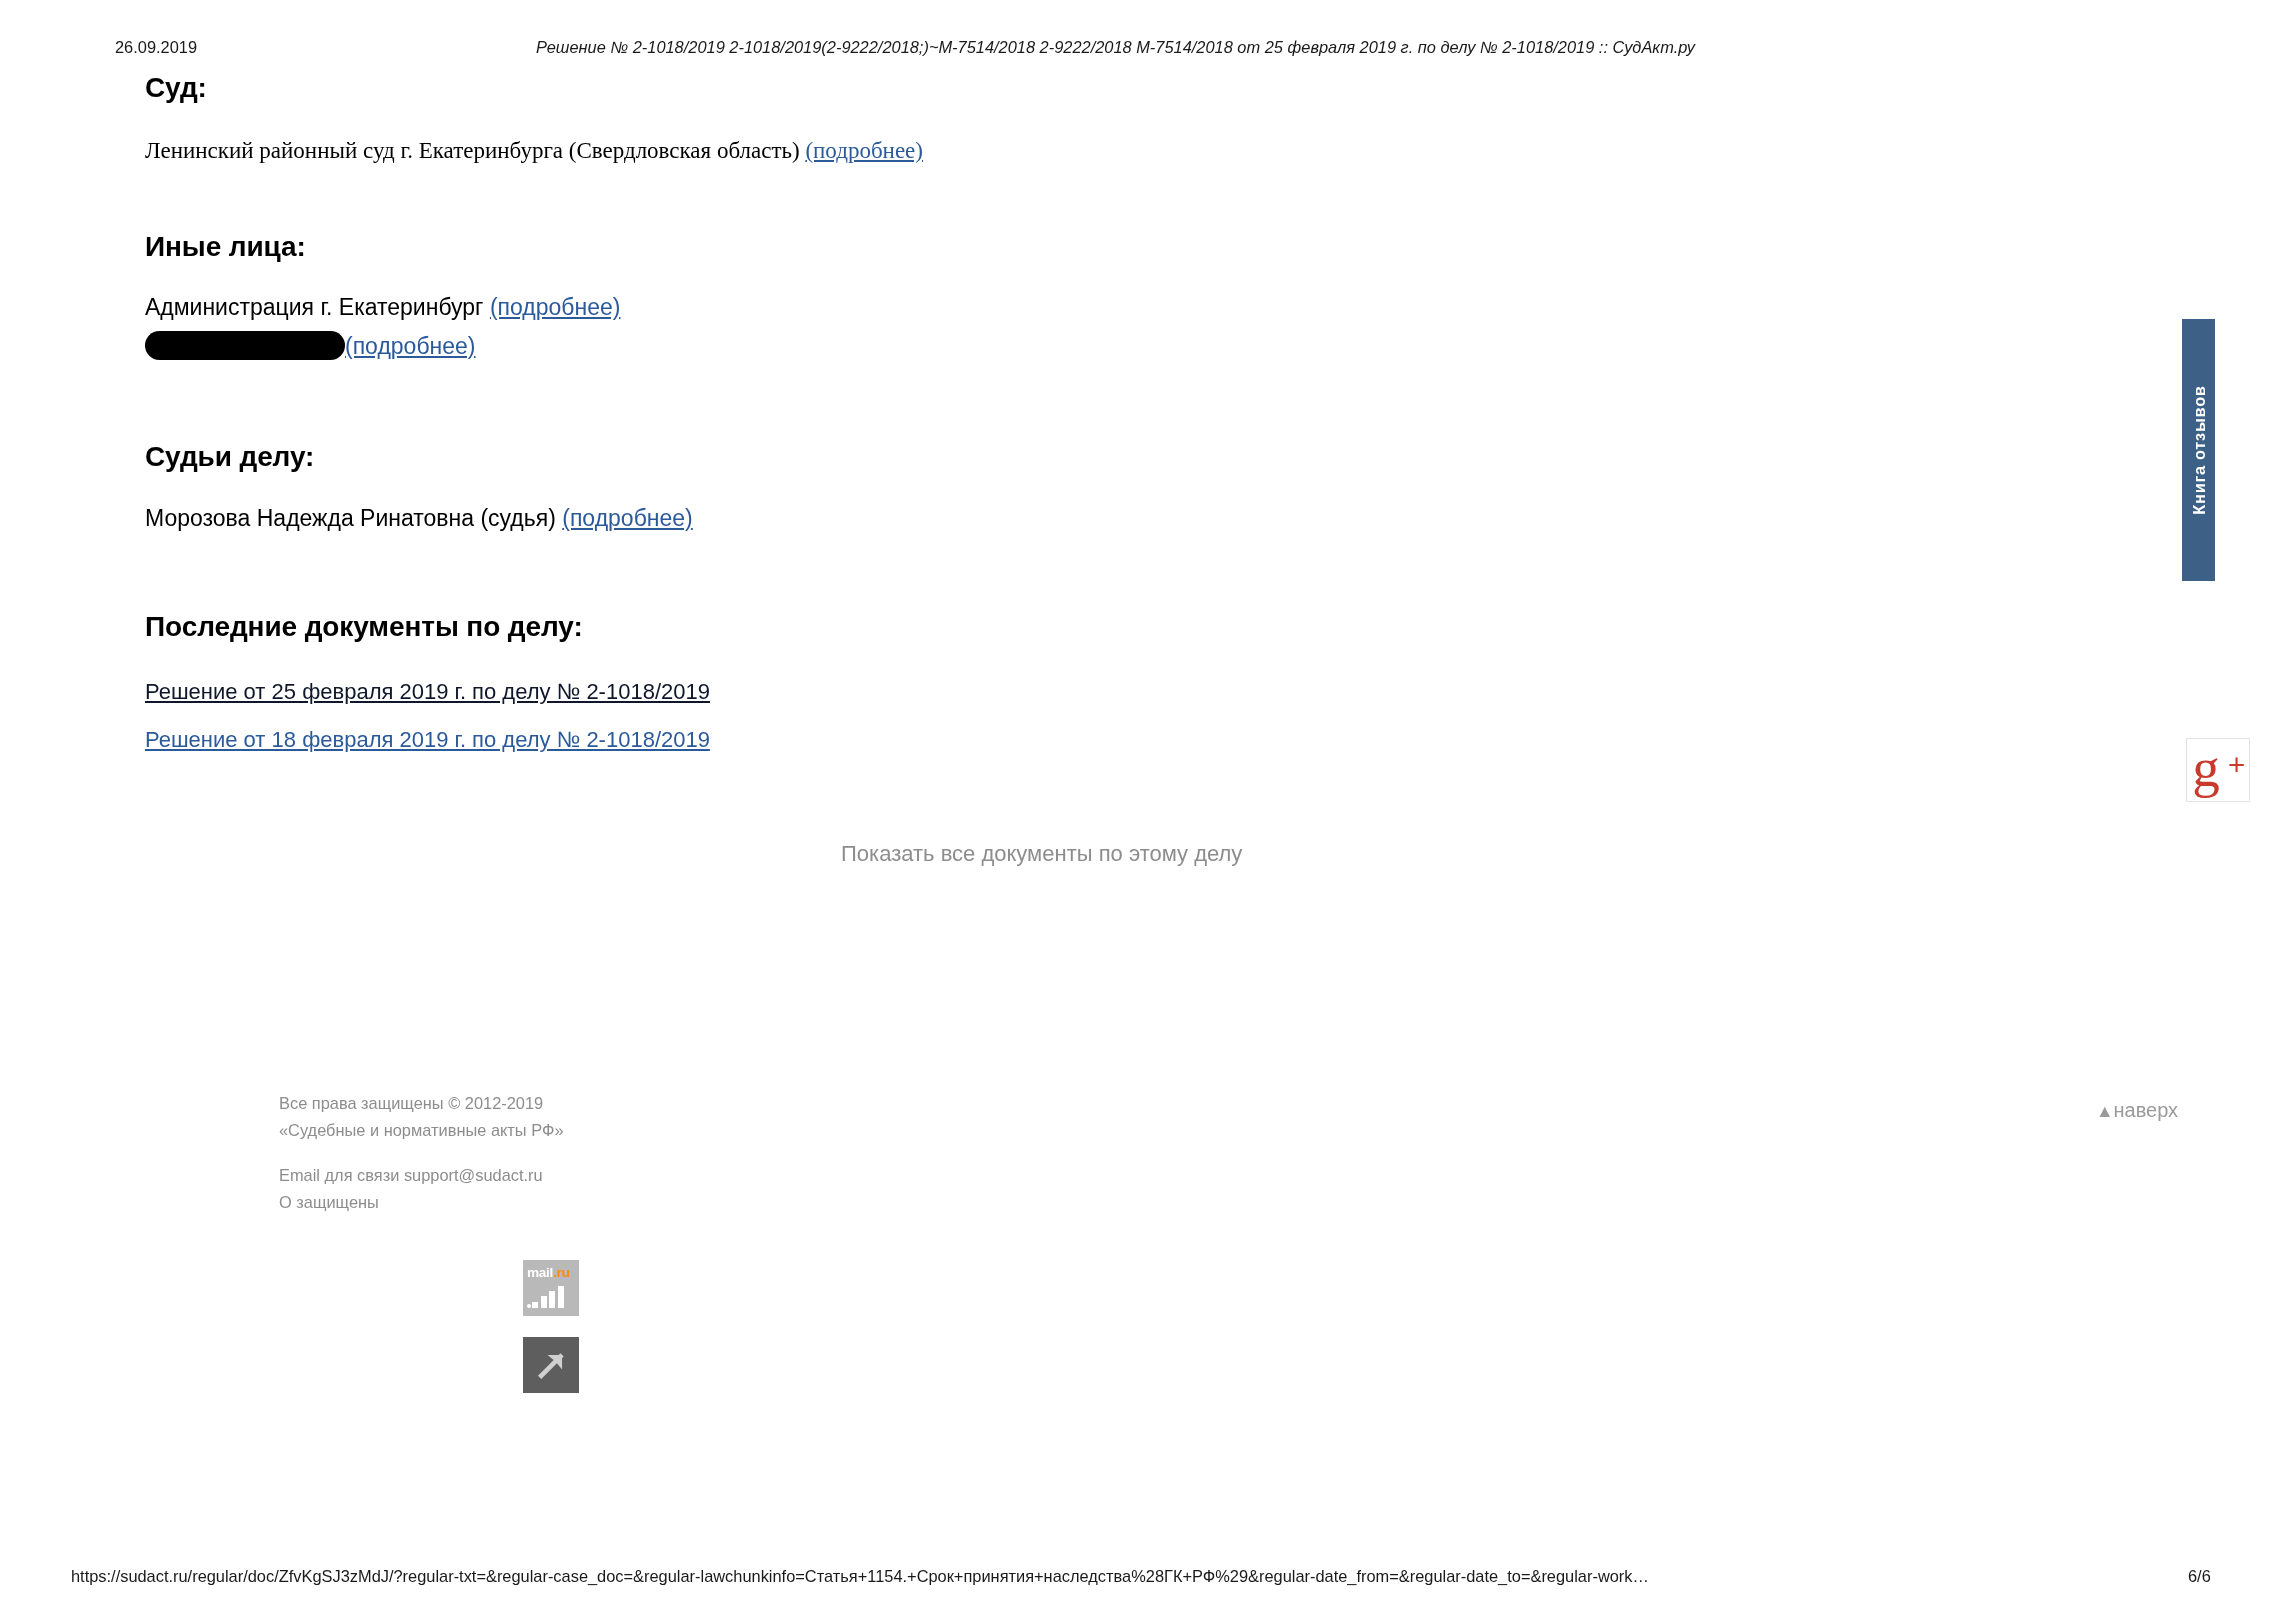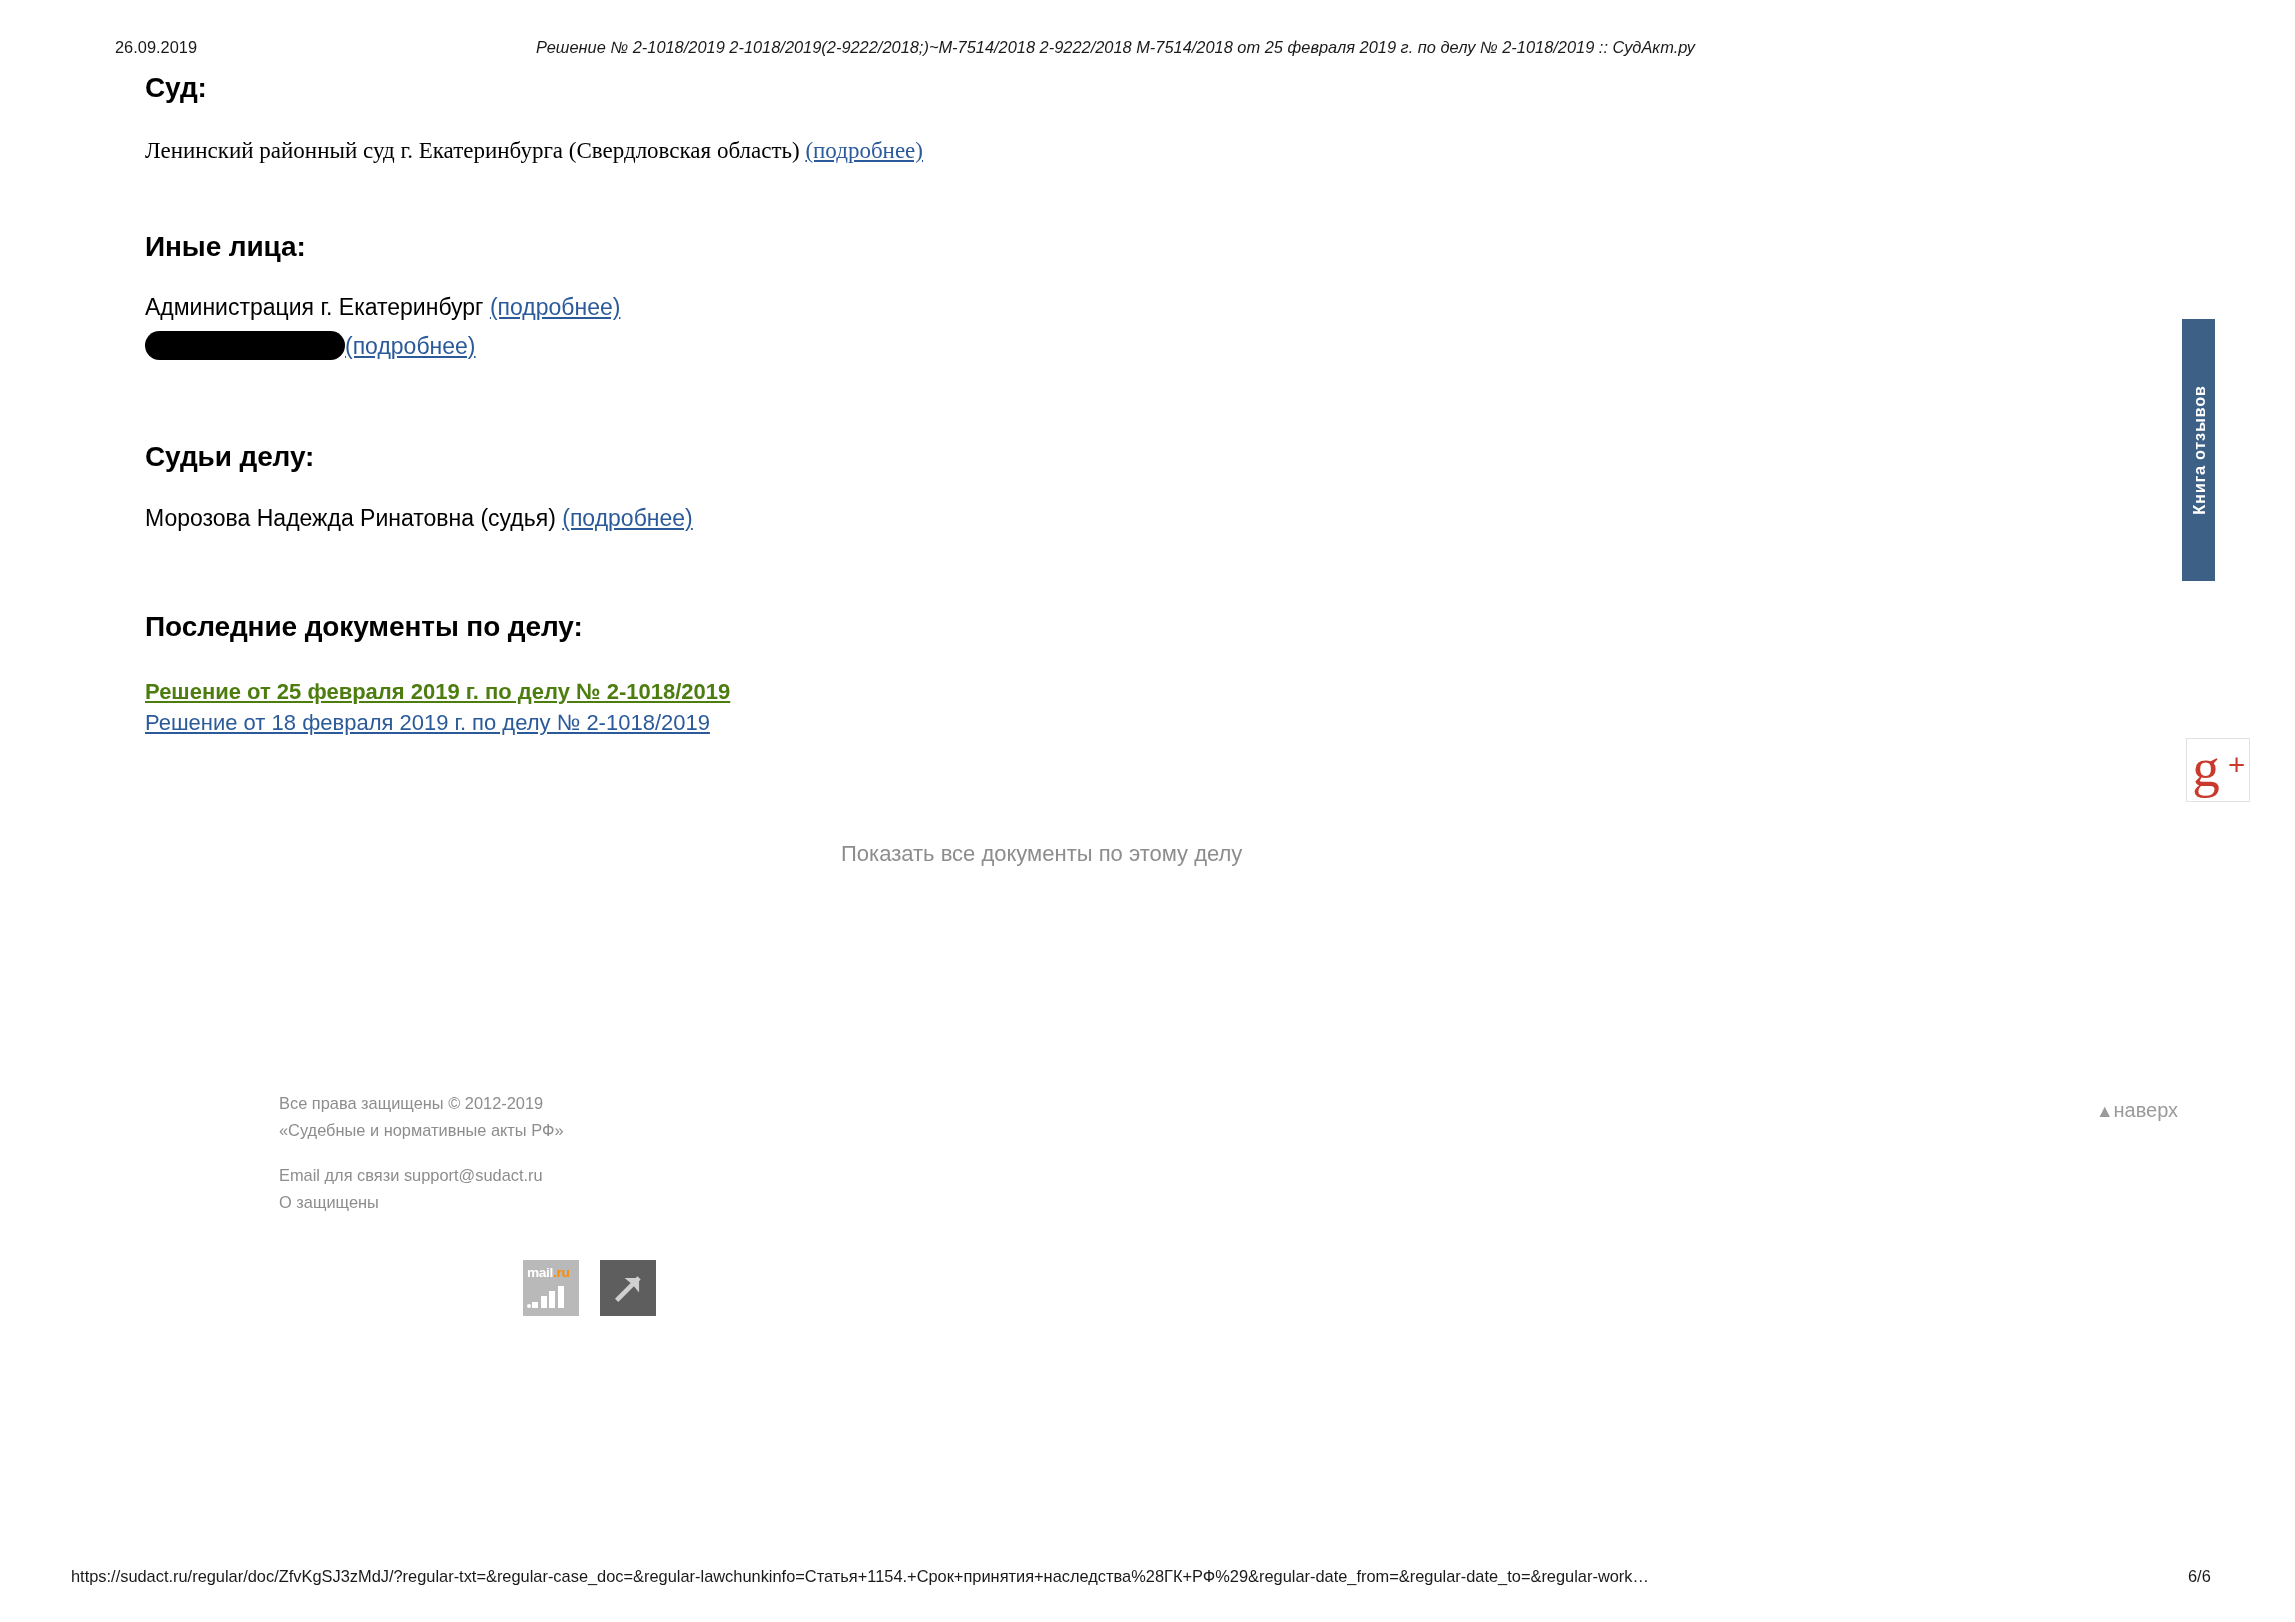--- a/index.html
+++ b/index.html
@@ -98,23 +98,23 @@
   }
   .doc-link {
     display: block;
     font-size: 22px;
     line-height: 26px;
     color: #2b5a9b;
     text-decoration: underline;
     white-space: nowrap;
   }
   .doc-link.first {
-    font-weight: bold;
-    color: #4d7c0f;
-    margin-bottom: 5px;
+    font-weight: normal;
+    color: #0f172a;
+    margin-bottom: 22px;
   }
   .show-all {
     position: absolute;
     left: 696px;
     top: 769px;
     font-size: 22px;
     color: #8d8d8d;
     white-space: nowrap;
   }
 
@@ -128,20 +128,21 @@
     color: #8d8d8d;
   }
   .footer .blk2 { margin-top: 18.3px; }
 
   .footer-icons {
     position: absolute;
     left: 378px;
     top: 1188px;
     display: flex;
     gap: 21px;
+    flex-direction: column;
   }
   .icon-mailru {
     width: 56px;
     height: 56px;
     background: #b9b9b9;
     position: relative;
     overflow: hidden;
   }
   .icon-mailru .mr-top {
     position: absolute;

